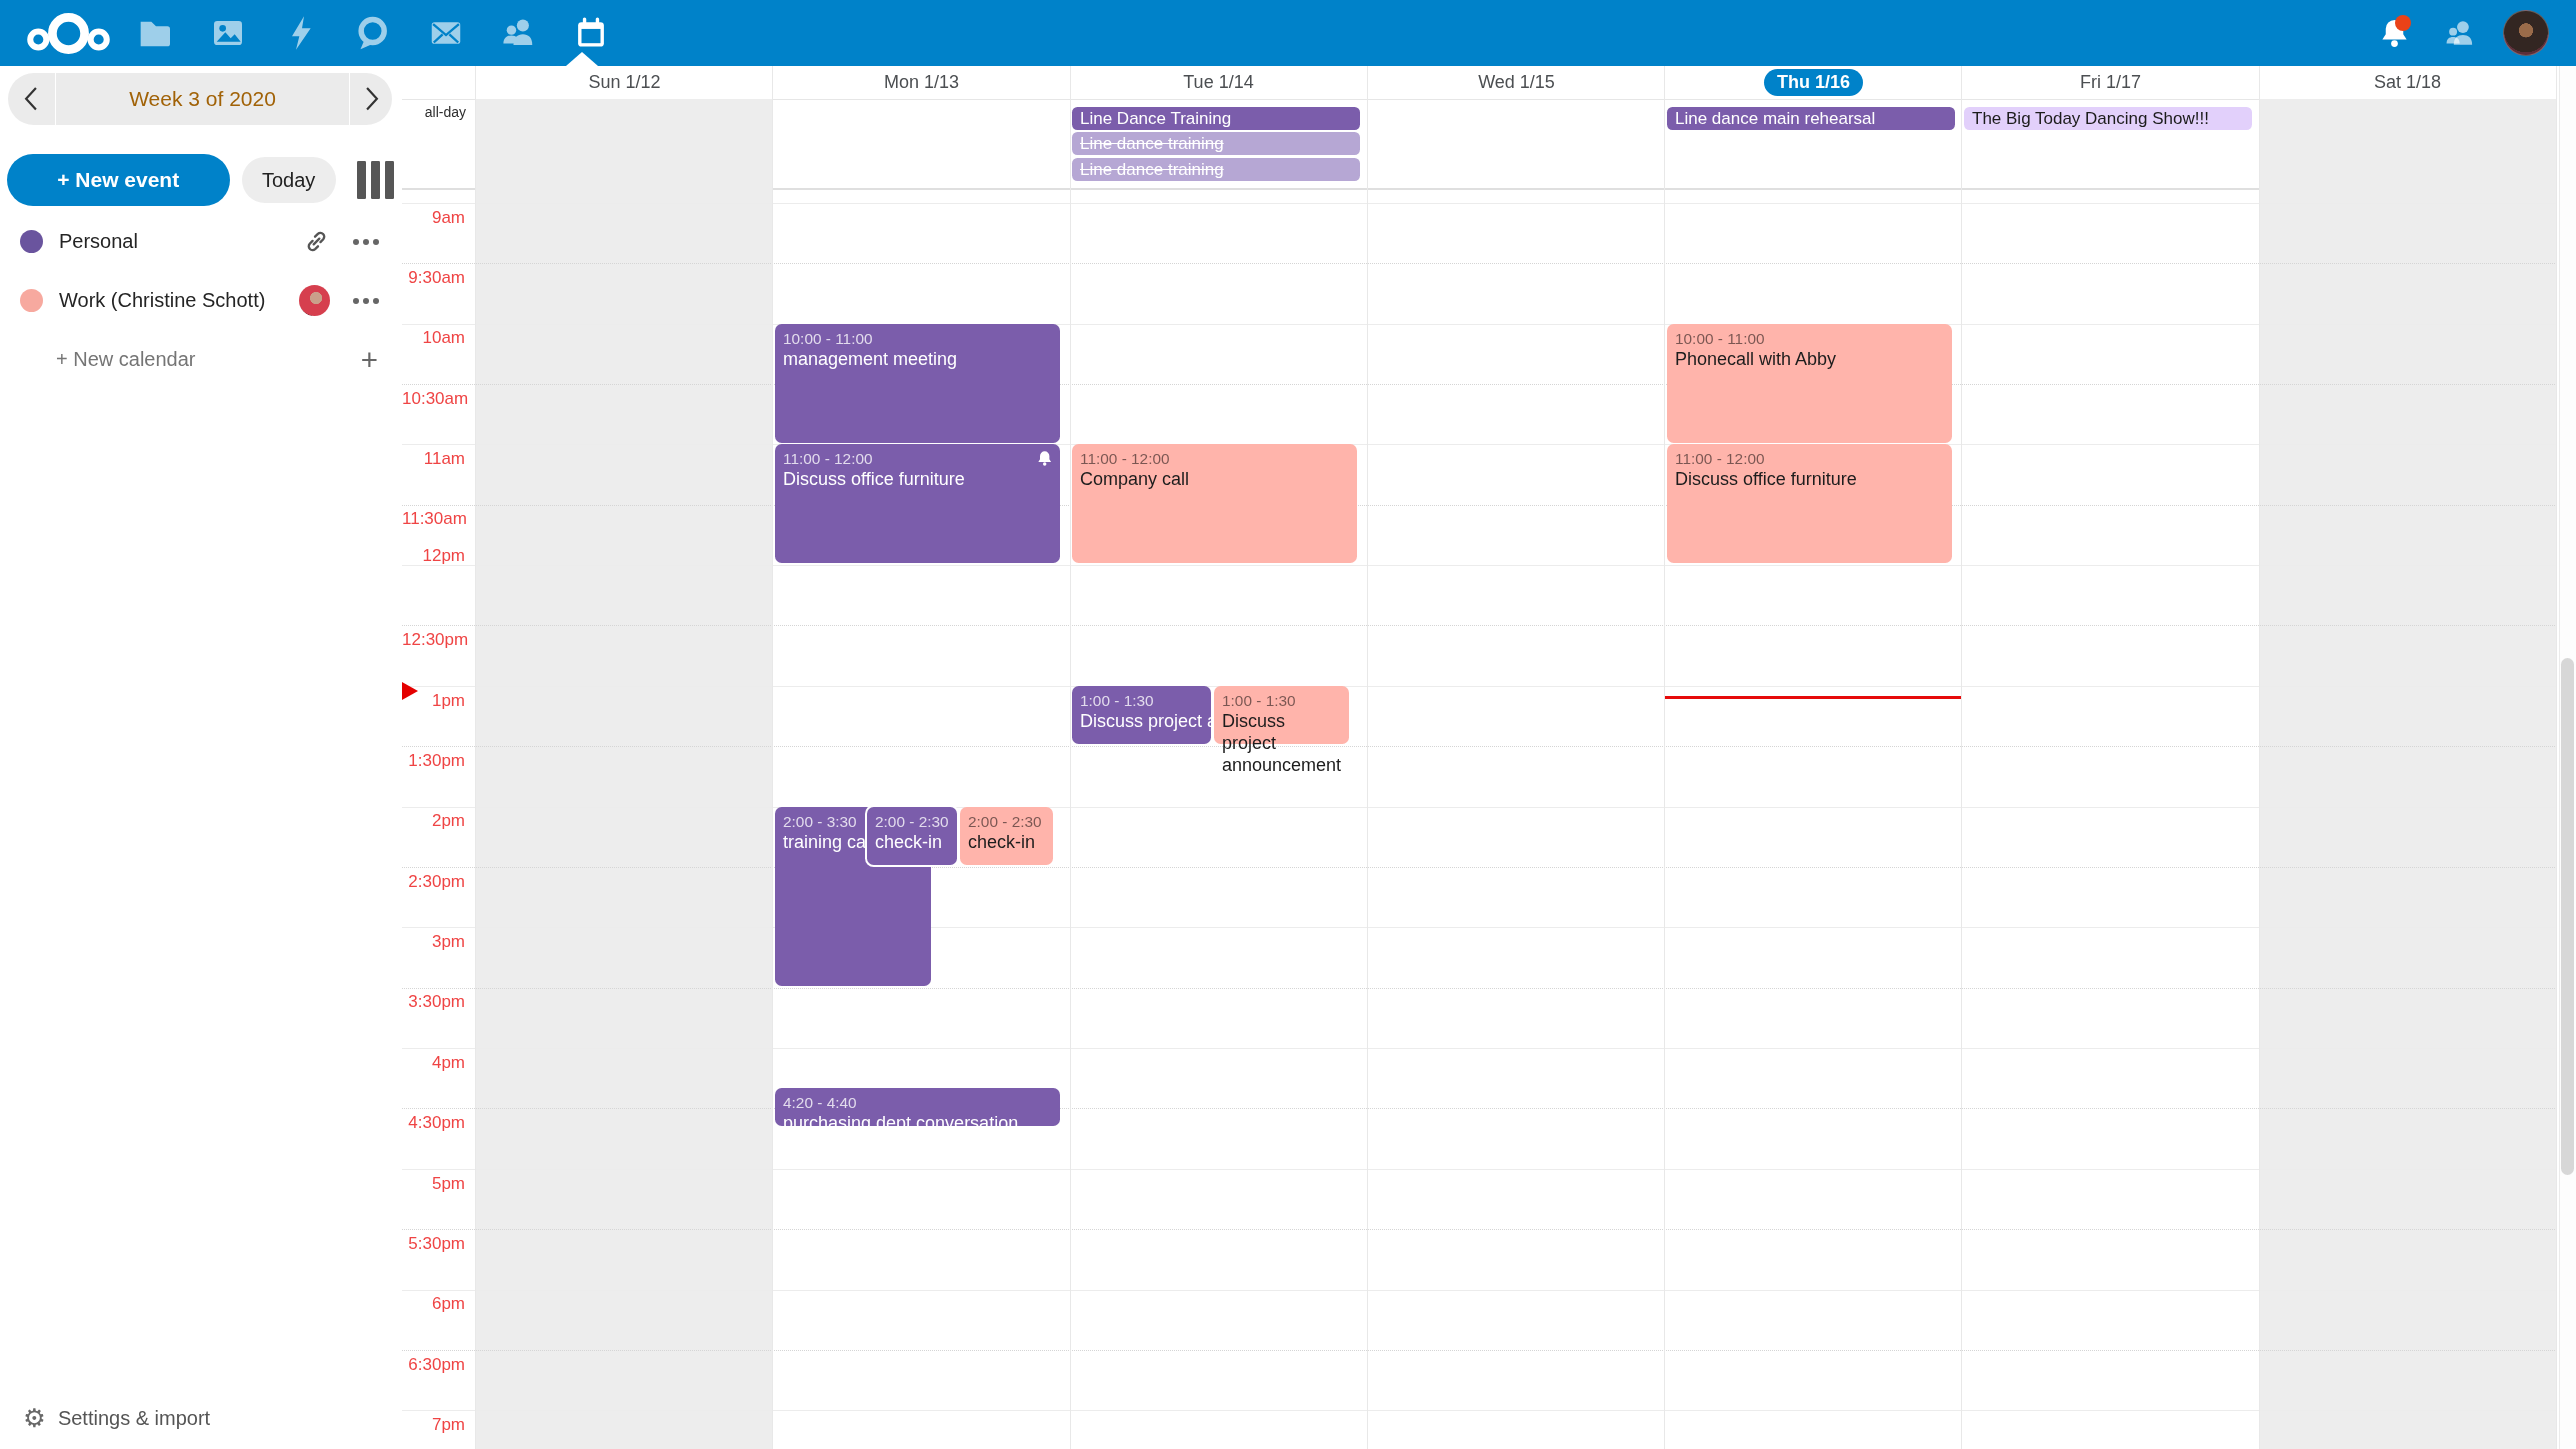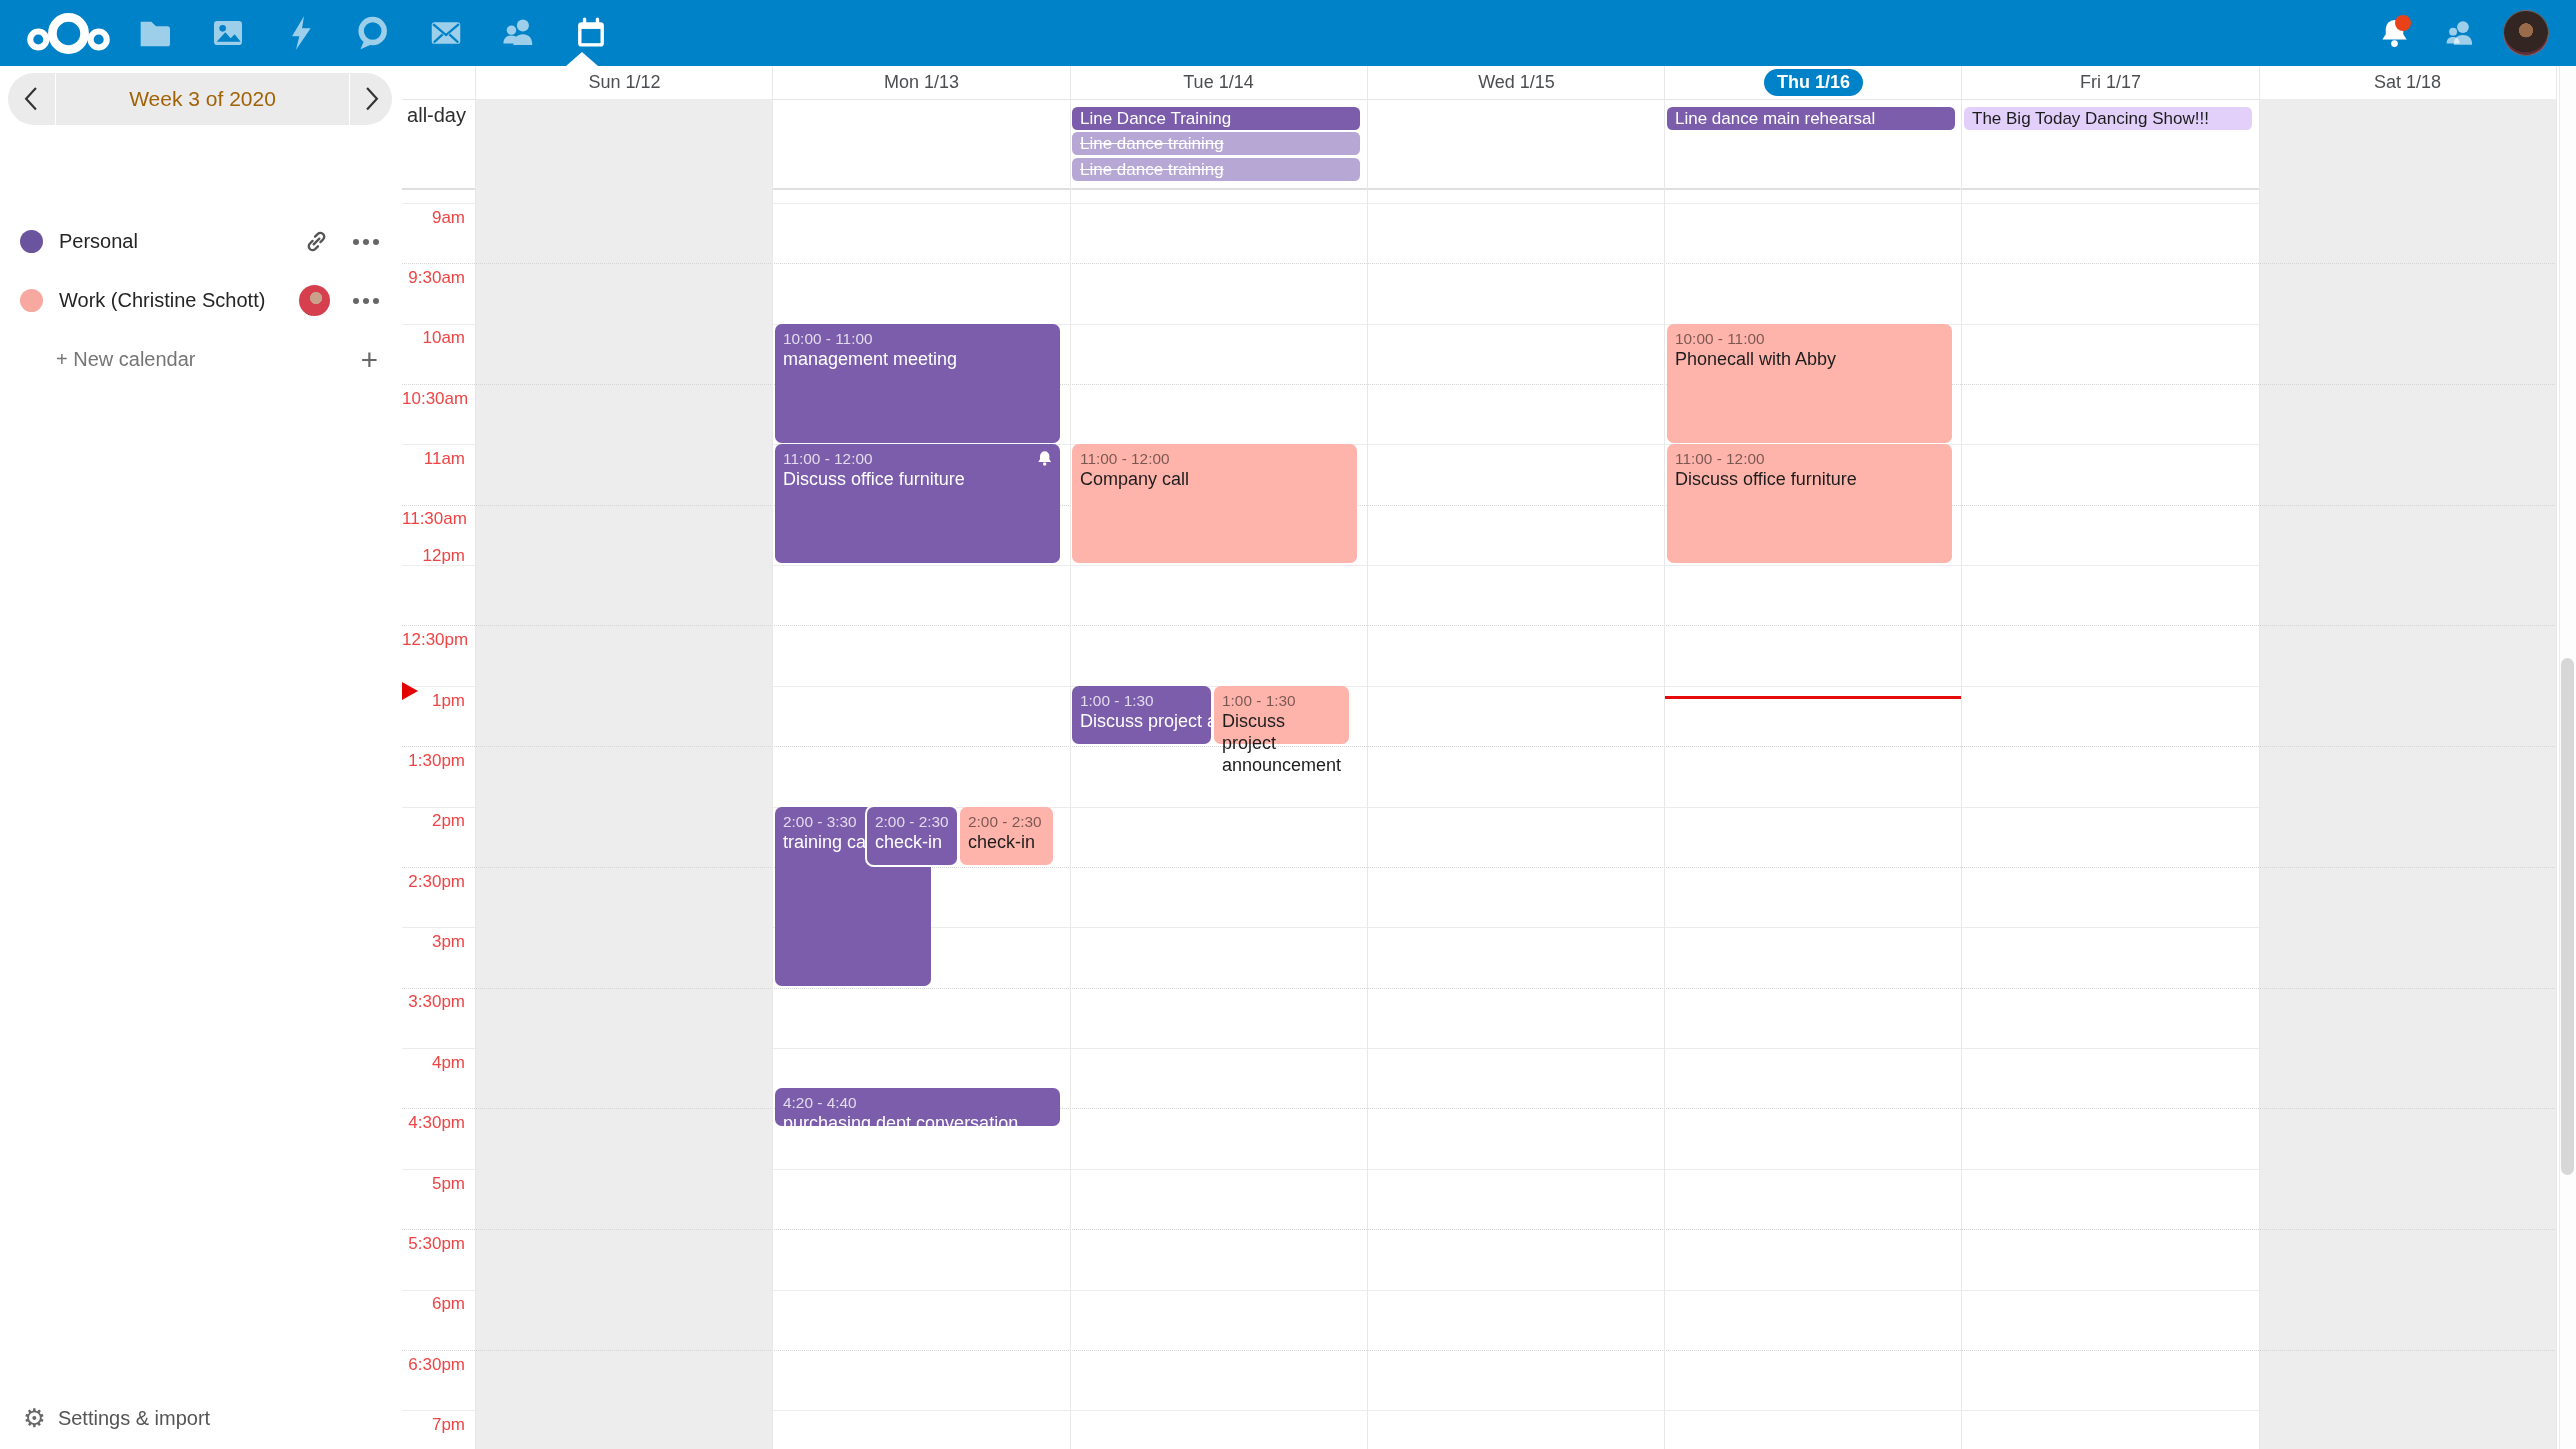--- a/index.html
+++ b/index.html
@@ -51,21 +51,21 @@
 
   
   #main { position:absolute; left:402px; top:66px; right:0; bottom:0; background:#fff; overflow:hidden; }
   .colsep { position:absolute; top:0; bottom:0; width:1.3px; background:#e8e8e8; }
   .weekend-bg { position:absolute; background:#ededed; }
   .dayhead { position:absolute; top:0; height:33px; display:flex; align-items:center; justify-content:center;
              font-size:18px; color:#4c4f52; }
   .dayhead .pill { background:#0082c9; color:#fff; font-weight:bold; padding:3.4px 13.4px; border-radius:17.4px; }
   #head-border { position:absolute; left:0; top:33px; width:2155px; height:1.3px; background:#e6e6e6; }
   #allday-border { position:absolute; left:0; top:122px; width:2155px; height:2px; background:#dfdfdf; }
-  #allday-label { position:absolute; left:0; top:38px; width:64px; text-align:right; font-size:20px; color:#2e2e2e; }
+  #allday-label { position:absolute; left:0; top:38px; width:64px; text-align:right; font-size:14px; color:#2e2e2e; }
   .gridline { position:absolute; left:0; width:2155px; height:0; }
   .gridline.solid { border-top:1.3px solid #ececec; }
   .gridline.dotted { border-top:1.3px dotted #d5d5d5; }
   .timelabel { position:absolute; left:0; width:63px; text-align:right; font-size:17px; color:#ef4444; background:transparent; }
   .chip { position:absolute; height:23px; line-height:23px; border-radius:5.4px; padding:0 8px; font-size:17px;
           overflow:hidden; white-space:nowrap; cursor:pointer; z-index:4; }
   .chip.purple { background:#7b5dab; color:#fff; }
   .chip.purple-muted { background:#b6a7d4; color:#fff; text-decoration:line-through; }
   .chip.lavender { background:#e2d0fb; color:#1c1c1c; }
   .event { position:absolute; border-radius:6.7px; padding:4.7px 8px; overflow:hidden; cursor:pointer; }
@@ -171,20 +171,29 @@
         </svg>
     </div>
     <div id="week-pill">Week 3 of 2020</div>
     <div class="navbtn" id="nav-next">
       <svg width="24" height="29.5" viewBox="0 0 24 30">
           <polyline points="8,4 18,15 8,26" stroke="#333" stroke-width="2.2" fill="none"></polyline>
         </svg>
     </div>
   </div>
 
+  <div id="btnrow">
+    <button id="new-event">+ New event</button>
+    <button id="today-btn">Today</button>
+    <div id="view-toggle">
+        <i></i>
+        <i></i>
+        <i></i>
+      </div>
+  </div>
 
   <div id="callist">
     <div class="calitem">
       <span class="caldot" style="background:#6a549e"></span>
       <span class="calname">Personal</span>
       <span class="calright">
         <svg width="27" height="27" viewBox="0 0 24 24">
           <g stroke="#555" stroke-width="2.1" fill="none" stroke-linecap="round">
             <path d="M9.5 14.5l5-5"></path>
             <path d="M8.5 11.5L6 14a3.4 3.4 0 0 0 4.8 4.8l2.5-2.5"></path>

